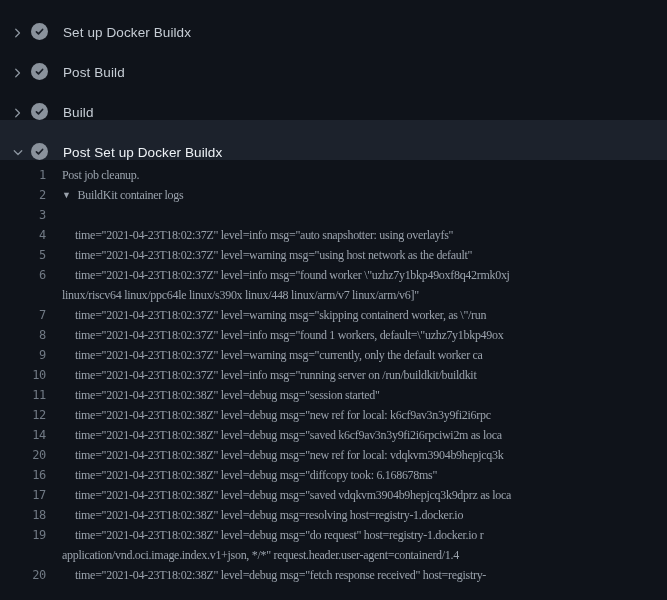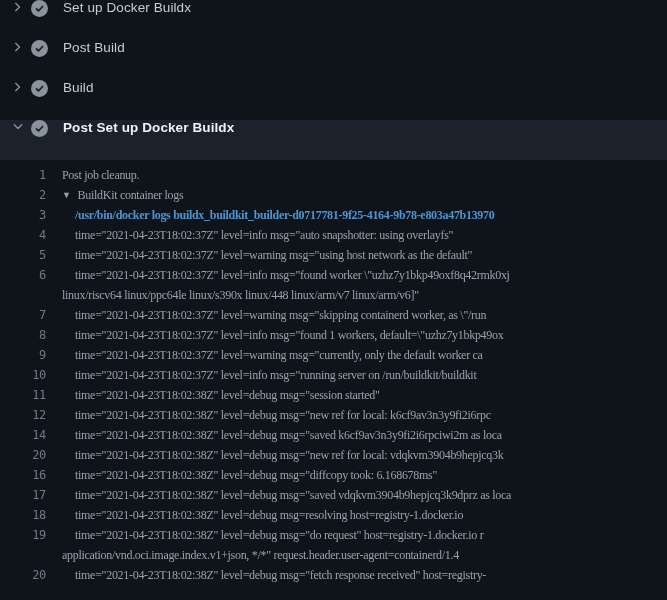--- a/index.html
+++ b/index.html
@@ -4,24 +4,24 @@
 <style>
   html,body { margin:0; padding:0; }
   body {
     width:667px; height:600px; overflow:hidden;
     background: var(--page-bg, #0f131a);
     font-family: "Liberation Sans", sans-serif;
     -webkit-font-smoothing: antialiased;
   }
   .steps { width:100%; }
   .step {
-    height:40px; display:flex; align-items:flex-start;
+    height:40px; display:flex; align-items:flex-end;
     padding-left:11px; box-sizing:border-box; cursor:pointer;
   }
-  .step.expanded { background: var(--header-bg, #1c222c); font-weight: bold; }
+  .step.expanded { background: var(--header-bg, #1c222c); }
   .chev {
     width:14px; height:14px; display:flex; align-items:center; justify-content:center;
     color: var(--chevron, #8b949e); margin-right:6px; flex:none;
   }
   .chev svg { display:block; }
   .chev.down svg { transform: rotate(90deg); }
   .check {
     width:17px; height:17px; border-radius:50%;
     background: var(--check-circle, #8a929c);
     display:flex; align-items:center; justify-content:center;
@@ -112,21 +112,20 @@
       <div class="log-row">
     <span class="ln">1</span>
     <span class="lt">Post job cleanup.</span>
   </div>
       <div class="log-row">
     <span class="ln">2</span>
     <span class="lt"><span class="marker">▼</span>BuildKit container logs</span>
   </div>
       <div class="log-row">
     <span class="ln">3</span>
-    <span class="lt indent t-command">/usr/bin/docker logs buildx_buildkit_builder-d0717781-9f25-4164-9b78-e803a47b13970</span>
   </div>
       <div class="log-row">
     <span class="ln">4</span>
     <span class="lt indent">time="2021-04-23T18:02:37Z" level=info msg="auto snapshotter: using overlayfs"</span>
   </div>
       <div class="log-row">
     <span class="ln">5</span>
     <span class="lt indent">time="2021-04-23T18:02:37Z" level=warning msg="using host network as the default"</span>
   </div>
       <div class="log-row">

